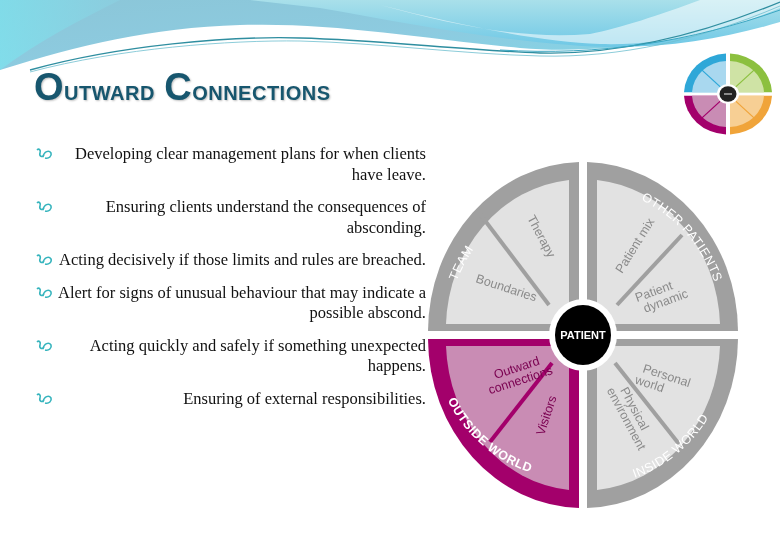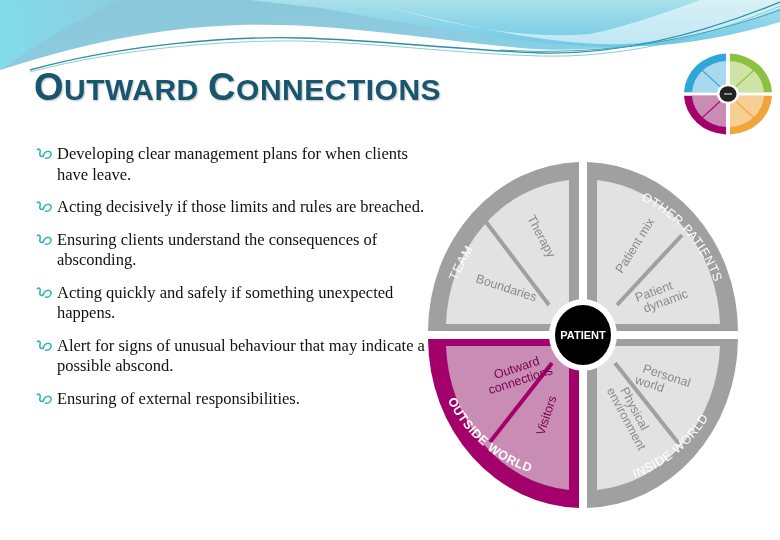--- a/index.html
+++ b/index.html
@@ -10,28 +10,28 @@
   }
   .bg-wave { position: absolute; left: 0; top: 0; width: 780px; height: 140px; }
   .title {
     position: absolute; left: 34px; top: 66px; margin: 0;
     font-family: "Liberation Sans", "DejaVu Sans", sans-serif;
     font-weight: bold; color: #17566e; letter-spacing: 0.5px;
     text-shadow: 1px 1px 2px rgba(0,0,0,0.25);
     white-space: nowrap;
   }
   .title .big { font-size: 38px; }
-  .title .small { font-size: 30px; }
+  .title .small { font-size: 20px; }
   .bullets {
     position: absolute; left: 34px; top: 144px; width: 392px;
     margin: 0; padding: 0; list-style: none;
   }
   .bullet {
     position: relative; padding-left: 23px; margin-bottom: 12px;
-    font-size: 16.5px; line-height: 20.5px; color: #111;
+    font-size: 16.5px; line-height: 20.5px; color: #111; text-align: right;
   }
   .bullet-icon {
     position: absolute; left: 2px; top: 3px; width: 17px; height: 14px;
   }
   .mini-wheel { position: absolute; left: 682px; top: 52px; width: 92px; height: 84px; }
   .wheel { position: absolute; left: 424px; top: 158px; width: 318px; height: 354px; }
   .svg-text { font-family: "Liberation Sans", "DejaVu Sans", sans-serif; }
 </style>
 </head>
 <body>
@@ -93,39 +93,39 @@
   <li class="bullet">
     <svg class="bullet-icon" viewBox="0 0 17 14">
         <path d="M1,3 C3,1 5,3 4,6 C3,9 6,11 8,8 M7,10 C8,4 13,3 15,6 C16,9 13,12 9,11" fill="none" stroke="#36b4bd" stroke-width="1.6"></path>
       </svg>
     <span>Developing clear management plans for when clients have leave.</span>
   </li>
   <li class="bullet">
     <svg class="bullet-icon" viewBox="0 0 17 14">
         <path d="M1,3 C3,1 5,3 4,6 C3,9 6,11 8,8 M7,10 C8,4 13,3 15,6 C16,9 13,12 9,11" fill="none" stroke="#36b4bd" stroke-width="1.6"></path>
       </svg>
+    <span>Ensuring clients understand the consequences of absconding.</span>
+  </li>
+  <li class="bullet">
+    <svg class="bullet-icon" viewBox="0 0 17 14">
+        <path d="M1,3 C3,1 5,3 4,6 C3,9 6,11 8,8 M7,10 C8,4 13,3 15,6 C16,9 13,12 9,11" fill="none" stroke="#36b4bd" stroke-width="1.6"></path>
+      </svg>
     <span>Acting decisively if those limits and rules are breached.</span>
   </li>
   <li class="bullet">
     <svg class="bullet-icon" viewBox="0 0 17 14">
         <path d="M1,3 C3,1 5,3 4,6 C3,9 6,11 8,8 M7,10 C8,4 13,3 15,6 C16,9 13,12 9,11" fill="none" stroke="#36b4bd" stroke-width="1.6"></path>
       </svg>
-    <span>Ensuring clients understand the consequences of absconding.</span>
+    <span>Alert for signs of unusual behaviour that may indicate a possible abscond.</span>
   </li>
   <li class="bullet">
     <svg class="bullet-icon" viewBox="0 0 17 14">
         <path d="M1,3 C3,1 5,3 4,6 C3,9 6,11 8,8 M7,10 C8,4 13,3 15,6 C16,9 13,12 9,11" fill="none" stroke="#36b4bd" stroke-width="1.6"></path>
       </svg>
     <span>Acting quickly and safely if something unexpected happens.</span>
-  </li>
-  <li class="bullet">
-    <svg class="bullet-icon" viewBox="0 0 17 14">
-        <path d="M1,3 C3,1 5,3 4,6 C3,9 6,11 8,8 M7,10 C8,4 13,3 15,6 C16,9 13,12 9,11" fill="none" stroke="#36b4bd" stroke-width="1.6"></path>
-      </svg>
-    <span>Alert for signs of unusual behaviour that may indicate a possible abscond.</span>
   </li>
   <li class="bullet">
     <svg class="bullet-icon" viewBox="0 0 17 14">
         <path d="M1,3 C3,1 5,3 4,6 C3,9 6,11 8,8 M7,10 C8,4 13,3 15,6 C16,9 13,12 9,11" fill="none" stroke="#36b4bd" stroke-width="1.6"></path>
       </svg>
     <span>Ensuring of external responsibilities.</span>
   </li>
 </ul>
 
 <svg class="wheel" viewBox="0 0 318 354">

